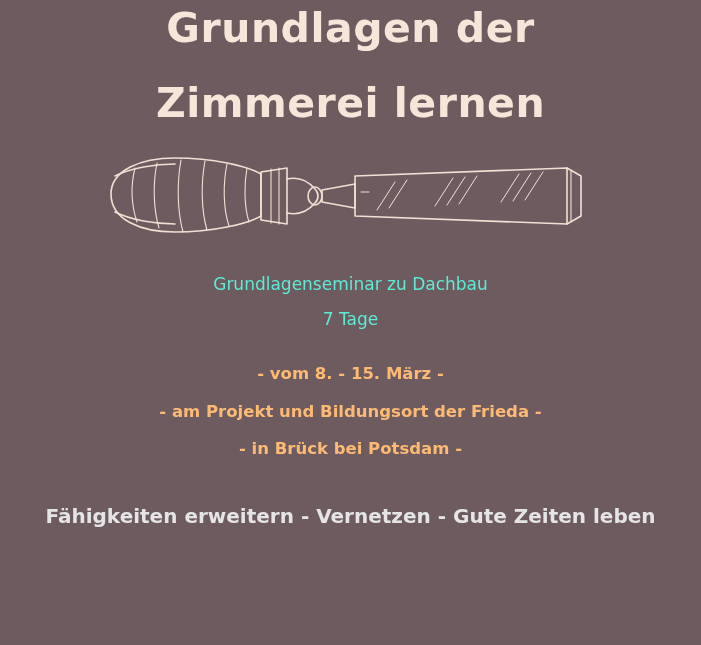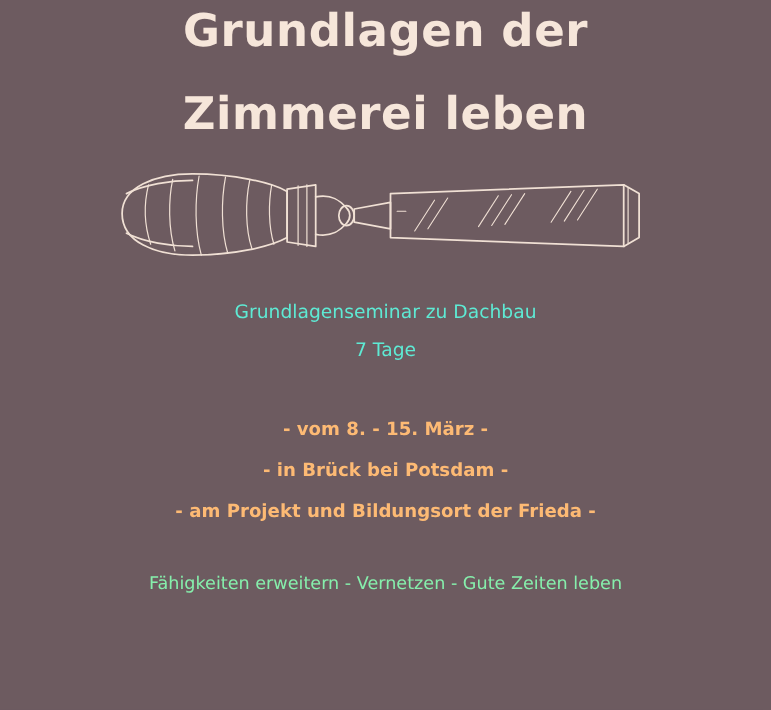--- a/index.html
+++ b/index.html
@@ -55,54 +55,54 @@
     text-align: center;
   }
   .subtitle-line {
     font-size: 17px;
     color: #5eead4;
     line-height: 1.0;
     margin-bottom: 18px;
     font-weight: normal;
   }
   .subtitle-line:last-child {
-    margin-bottom: 16px;
+    margin-bottom: 0;
   }
   .details-block {
     margin-top: 38px;
     text-align: center;
   }
   .detail-line {
     font-size: 16.5px;
     font-weight: bold;
     color: #fdba74;
     line-height: 1.0;
     margin-bottom: 21px;
   }
   .detail-line:last-child {
     margin-bottom: 0;
   }
   .tagline-block {
     margin-top: 46px;
     text-align: center;
   }
   .tagline {
-    font-size: 16px;
-    font-weight: normal;
-    color: #86efac;
+    font-size: 20px;
+    font-weight: bold;
+    color: #e5e5e5;
   }
 </style>
 </head>
 <body>
 
 <div class="poster">
 
   <div class="title-block">
     <div class="title-line first">Grundlagen der</div>
-    <div class="title-line">Zimmerei  leben</div>
+    <div class="title-line">Zimmerei  lernen</div>
   </div>
 
   <div class="tool-wrap">
     <svg width="500" height="100" viewBox="0 0 500 100" aria-hidden="true">
       <g stroke="#f0e0d4" stroke-width="1.6" fill="none" stroke-linecap="round" stroke-linejoin="round">
 
         <path d="M10 48 C10 24, 40 12, 74 12 C112 12, 146 20, 160 28 L160 70 C146 78, 112 86, 74 86 C40 86, 10 74, 10 48 Z"></path>
 
         <path d="M14 30 C30 22, 54 18, 74 18"></path>
         <path d="M14 66 C30 74, 54 78, 74 78"></path>
@@ -141,21 +141,21 @@
     </svg>
   </div>
 
   <div class="subtitle-block">
     <div class="subtitle-line">Grundlagenseminar zu Dachbau</div>
     <div class="subtitle-line">7 Tage</div>
   </div>
 
   <div class="details-block">
     <div class="detail-line">- vom  8. - 15. März -</div>
+    <div class="detail-line">- am Projekt und Bildungsort der Frieda -</div>
     <div class="detail-line">- in Brück bei Potsdam -</div>
-    <div class="detail-line">- am Projekt und Bildungsort der Frieda -</div>
   </div>
 
   <div class="tagline-block">
     <div class="tagline">Fähigkeiten erweitern -  Vernetzen - Gute Zeiten leben</div>
   </div>
 
 </div>
 
 </body></html>

